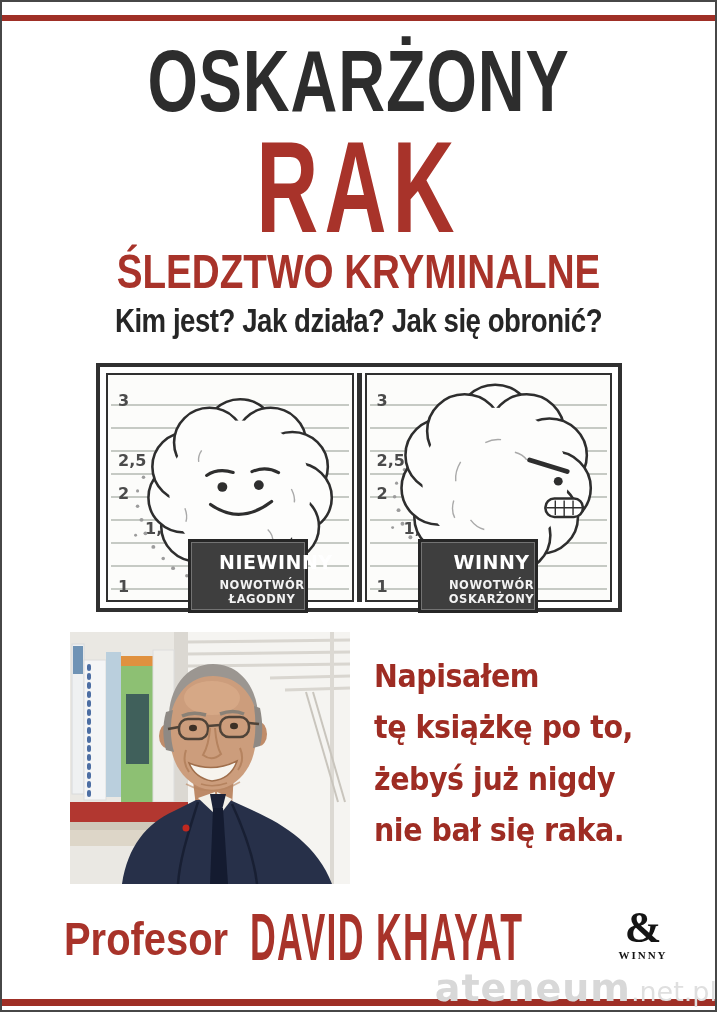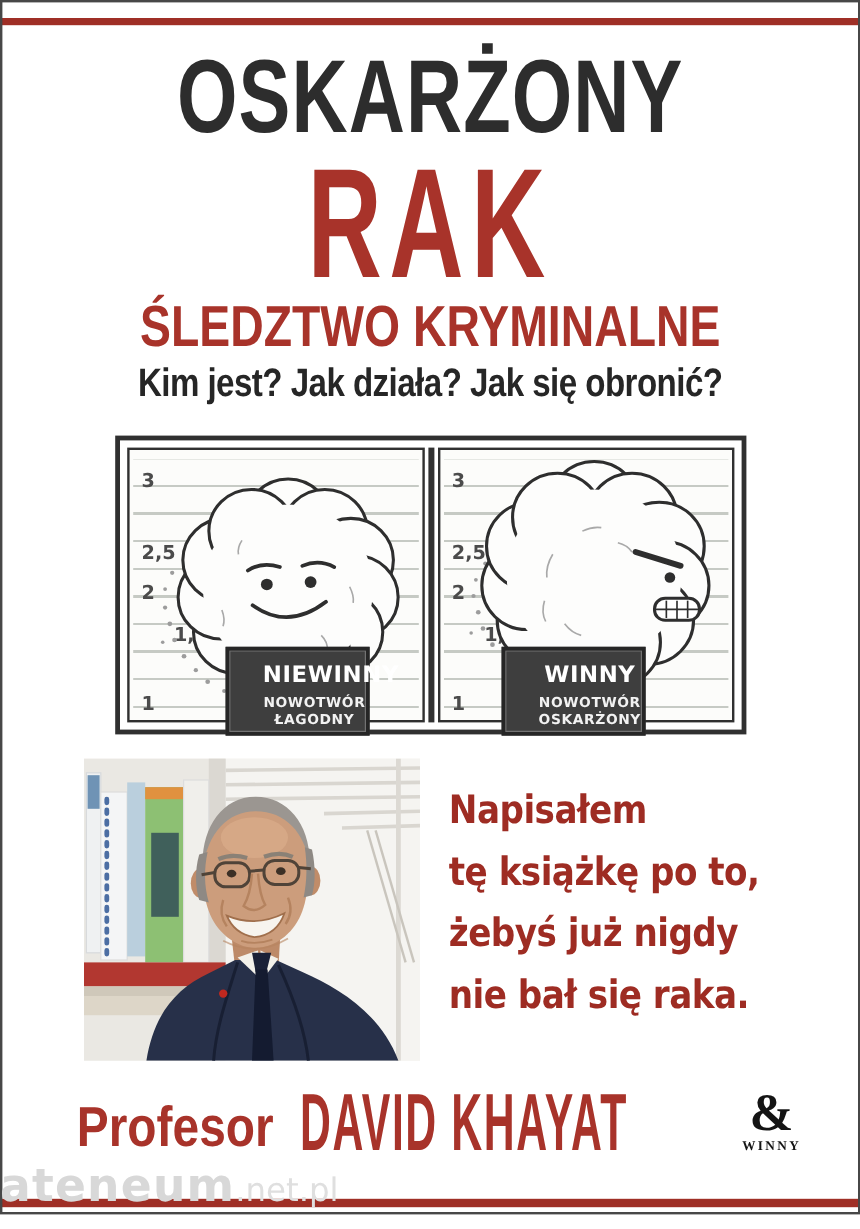--- a/index.html
+++ b/index.html
@@ -56,21 +56,21 @@
                    font:700 42px "Liberation Sans",sans-serif; line-height:1;
                    transform:scale(0.95,1.12); transform-origin:left top; }
   .author-name { position:absolute; left:250px; top:902px; color:#a8332a;
                  font:700 54px "Liberation Sans",sans-serif; line-height:1; letter-spacing:2px;
                  transform:scale(0.66,1.25); transform-origin:left top; }
 
   .publisher { position:absolute; left:612px; top:906px; width:62px; text-align:center; color:#141414; }
   .publisher svg { width:44px; height:42px; display:block; margin:0 auto; }
   .publisher-name { font:700 11px "Liberation Serif",serif; letter-spacing:2px; margin-top:1px; }
 
-  .watermark { position:absolute; left:0; right:0; top:966px; text-align:left;
+  .watermark { position:absolute; left:0; right:0; top:966px; text-align:right;
                white-space:nowrap; z-index:2; }
   .wm-main { font:700 38px "DejaVu Sans",sans-serif; letter-spacing:1px; color:#d8d8d8; }
   .wm-suffix { font:400 27px "DejaVu Sans",sans-serif; color:#dfdfdf; }
 </style>
 </head>
 <body>
 
 <div class="page">
 
   <div class="rule rule-top"></div>

